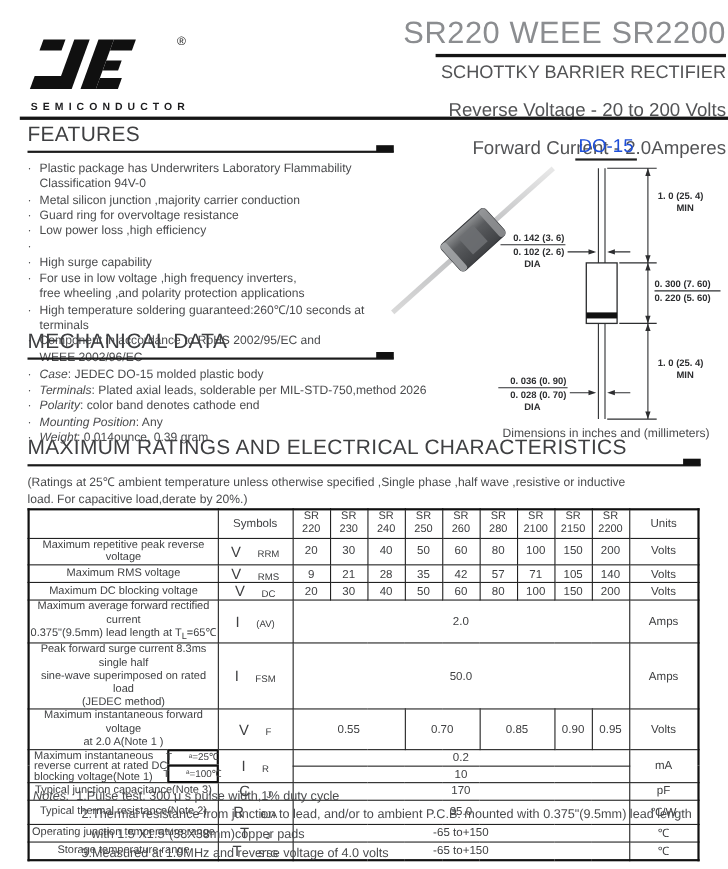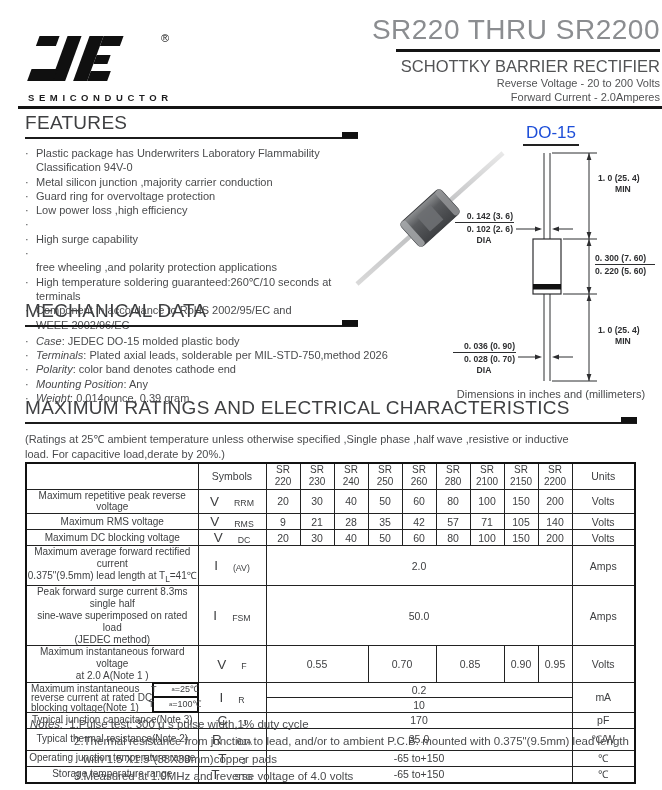--- a/index.html
+++ b/index.html
@@ -12,21 +12,21 @@
   
   .logo-block { position:absolute; left:25px; top:30px; width:200px; }
   .logo-svg { display:block; }
   .reg-mark { position:absolute; left:136px; top:2px; font-size:11px; color:#111; }
   .wordmark { position:absolute; left:3px; top:62px; font-size:9.5px; font-weight:bold;
               letter-spacing:4.6px; color:#1c1c1e; }
   .title-block { position:absolute; right:2px; top:14px; width:370px; text-align:right; }
   .doc-title { font-size:28px; color:#8b8d90; font-weight:400; letter-spacing:0.5px; }
   .title-rule { margin-left:auto; margin-top:3px; width:264px; height:2.5px; background:#141414; }
   .doc-subtitle { margin-top:5px; font-size:16.5px; color:#525355;text-align:right; }
-  .doc-spec { font-size:11px; color:#525355; line-height:1.3; }
+  .doc-spec { font-size:17px; color:#525355; line-height:1.3;margin-top:13px; }
   .full-rule { position:absolute; left:18px; top:106px; width:644px; height:3px; background:#141414; }
   
   .sec-h { font-size:19px; font-weight:400; color:#3e3f41; letter-spacing:0.3px; }
   .sec-rule { position:relative; margin-top:3px; height:2px; background:#1b1b1b; }
   .rule-tab { position:absolute; right:0; top:-5px; width:16px; height:6px; background:#111; display:block; }
   
   .features-sec { position:absolute; left:25px; top:112px; width:333px; z-index:2; }
   .feat-list { list-style:none; margin-top:7px; }
   .feat-list li { display:flex; font-size:11px; line-height:14.3px; color:#4a4b4d; }
   .feat-list li .b { width:11px; flex:0 0 11px; text-align:left; color:#4a4b4d; }
@@ -94,21 +94,21 @@
         <rect x="66" y="4" width="20" height="10"></rect>
         <rect x="66" y="23" width="14" height="9"></rect>
         <rect x="66" y="39" width="20" height="10"></rect>
       </g>
     </svg>
     <span class="reg-mark">®</span>
     <div class="wordmark">SEMICONDUCTOR</div>
   </div>
 
   <div class="title-block">
-    <div class="doc-title">SR220 THRU SR2200</div>
+    <div class="doc-title">SR220 WEEE SR2200</div>
     <div class="title-rule"></div>
     <div class="doc-subtitle">SCHOTTKY BARRIER RECTIFIER</div>
     <div class="doc-spec">Reverse Voltage - 20 to 200 Volts</div>
     <div class="doc-spec">Forward Current - 2.0Amperes</div>
   </div>
 
   <div class="full-rule"></div>
 
   <section class="features-sec">
     <h2 class="sec-h">FEATURES</h2>
@@ -119,35 +119,36 @@
       <li>
           <span class="b">·</span>
           <span>Plastic package has Underwriters Laboratory Flammability Classification 94V-0</span>
         </li>
       <li>
           <span class="b">·</span>
           <span>Metal silicon junction ,majority carrier conduction</span>
         </li>
       <li>
           <span class="b">·</span>
-          <span>Guard ring for overvoltage protection</span>
+          <span>Guard ring for overvoltage resistance</span>
         </li>
       <li>
           <span class="b">·</span>
           <span>Low power loss ,high efficiency</span>
         </li>
       <li>
           <span class="b">·</span>
         </li>
       <li>
           <span class="b">·</span>
           <span>High surge capability</span>
         </li>
       <li>
           <span class="b">·</span>
+          <span>For use in low voltage ,high frequency inverters,</span>
         </li>
       <li class="cont">
           <span class="b">·</span>
           <span>free wheeling ,and polarity protection applications</span>
         </li>
       <li>
           <span class="b">·</span>
           <span>High temperature soldering guaranteed:260℃/10 seconds at terminals</span>
         </li>
       <li>
@@ -372,21 +373,21 @@
         <td class="val">60</td>
         <td class="val">80</td>
         <td class="val">100</td>
         <td class="val">150</td>
         <td class="val">200</td>
         <td class="unit">Volts</td>
       </tr>
       <tr style="height:25px;">
         <td class="param">
           <div>Maximum average forward rectified current</div>
-          <div><span>0.375"(9.5mm) lead length at T</span><sub>L</sub><span>=41℃</span></div>
+          <div><span>0.375"(9.5mm) lead length at T</span><sub>L</sub><span>=65℃</span></div>
         </td>
         <td class="sym"><span>I</span><sub>(AV)</sub></td>
         <td class="val" colspan="9">2.0</td>
         <td class="unit">Amps</td>
       </tr>
       <tr style="height:30px;">
         <td class="param">
           <div>Peak forward surge current 8.3ms single half</div>
           <div>sine-wave superimposed on rated load</div>
           <div>(JEDEC method)</div>

